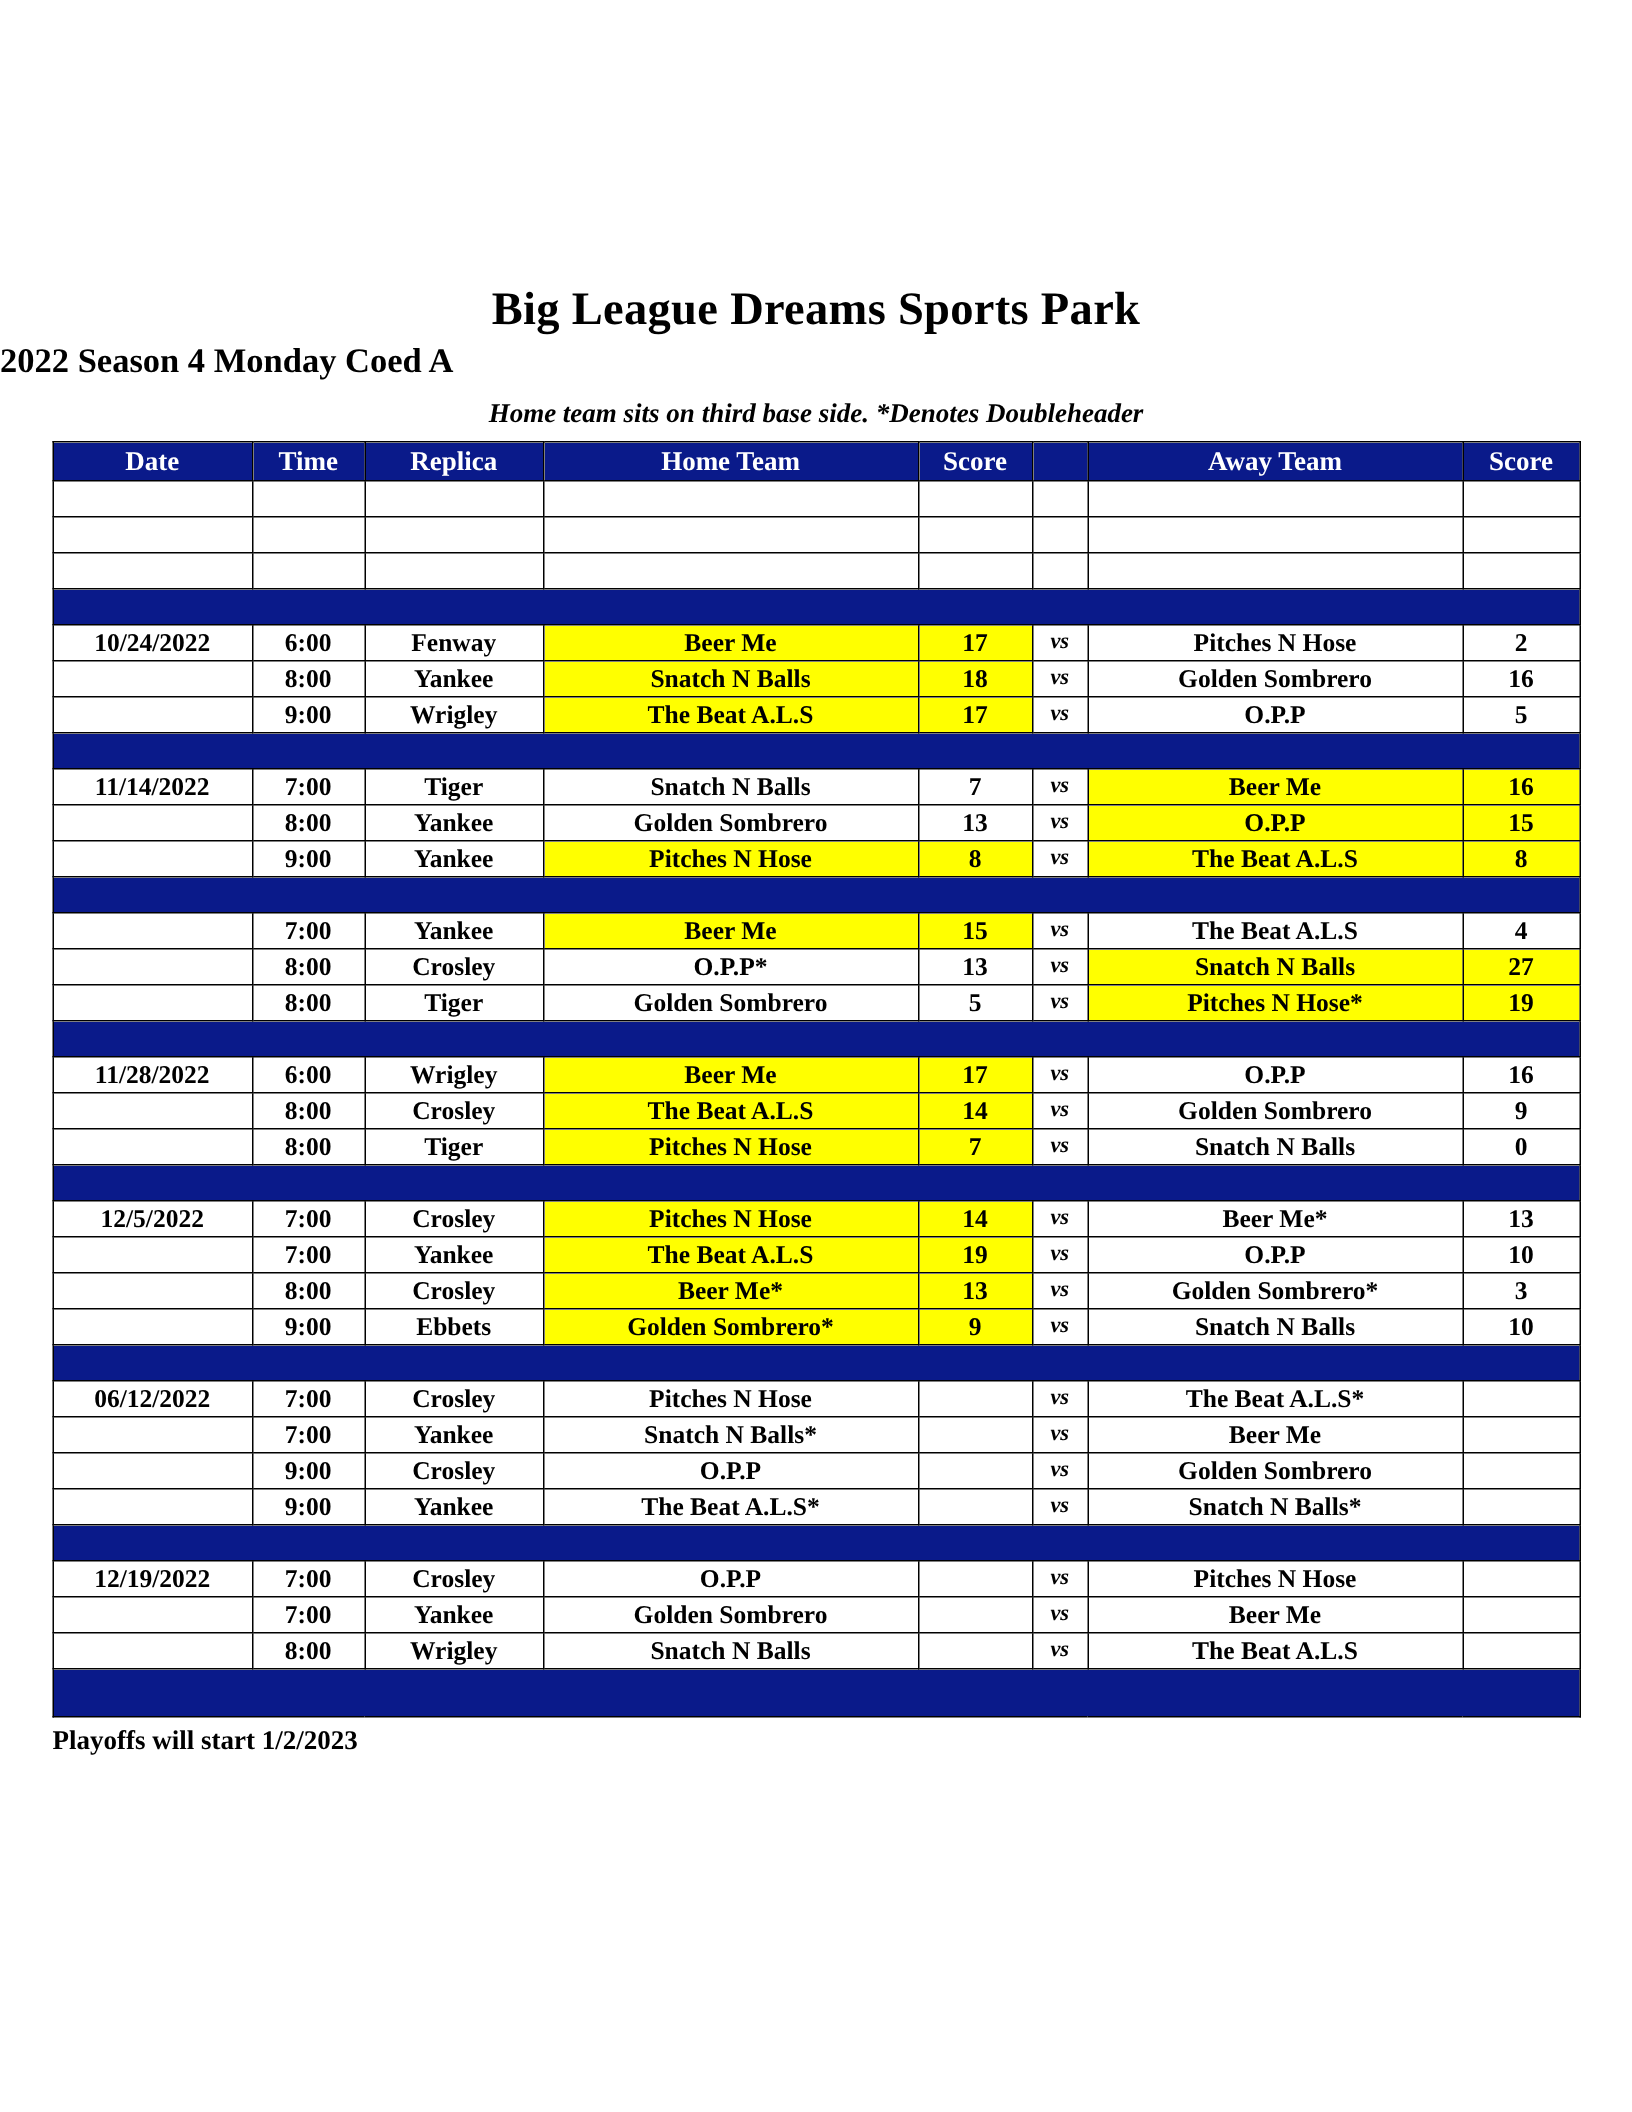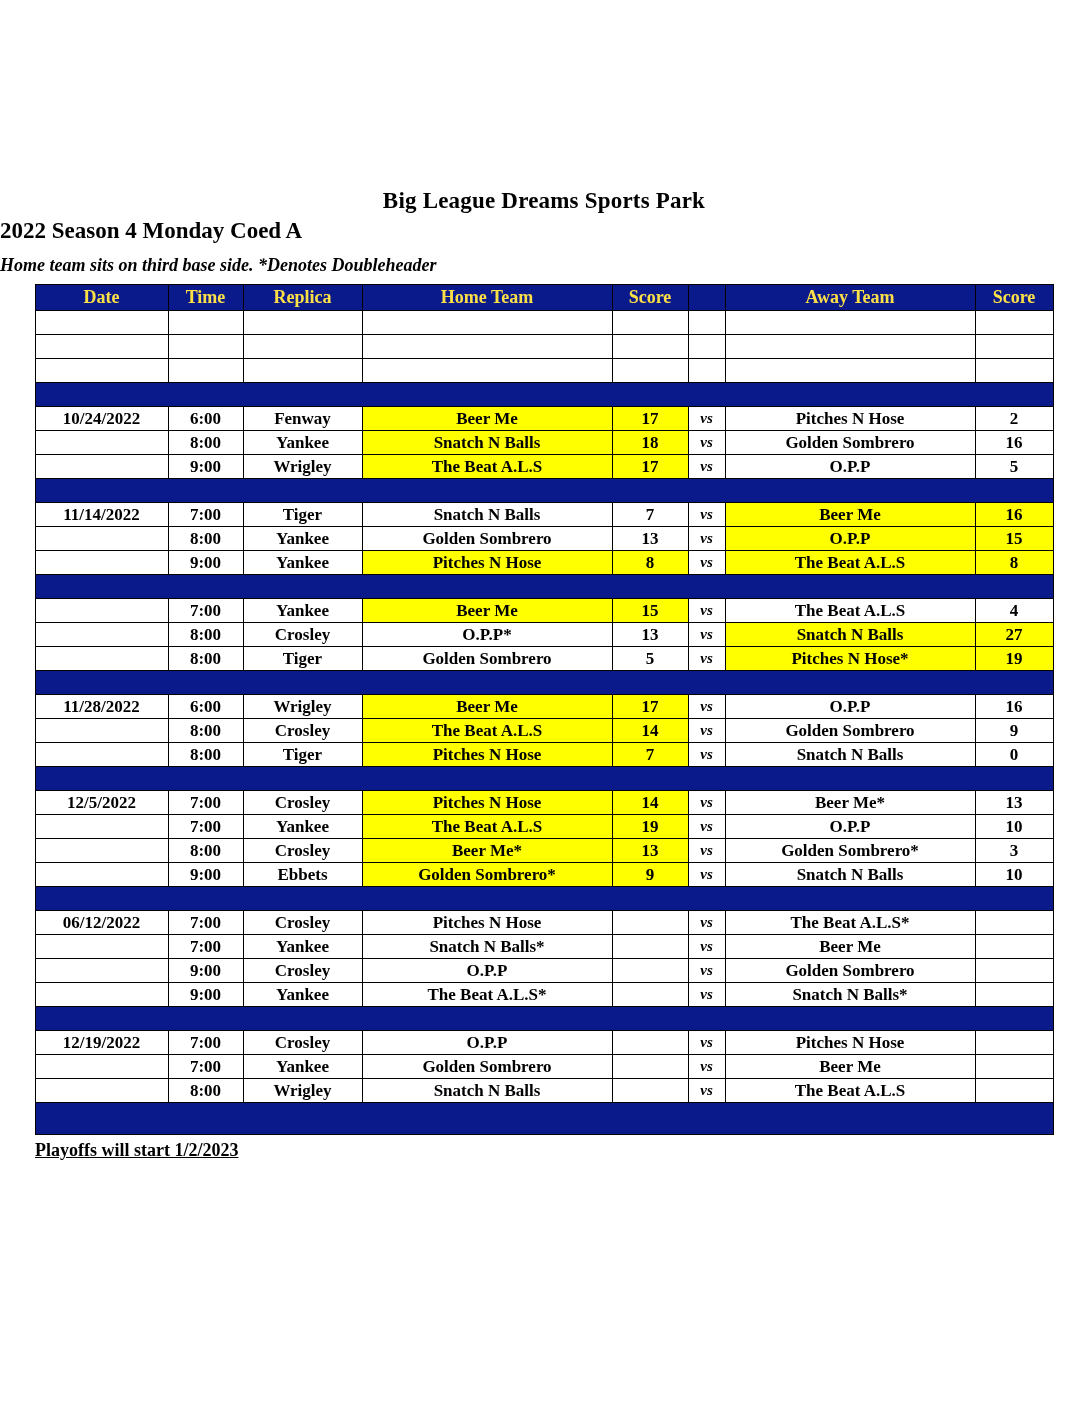--- a/index.html
+++ b/index.html
@@ -17,31 +17,32 @@
     position: relative;
     width: 1088px;
     height: 1408px;
     background: #fff;
     overflow: hidden;
   }
   .title {
     margin: 0;
     padding-top: 188px;
     text-align: center;
-    font-size: 23px;
+    font-size: 31px;
     font-weight: bold;
     letter-spacing: 0.2px;
   }
   .subtitle {
     margin: 4px 0 0;
     font-size: 23px;
     font-weight: bold;
   }
   .note {
     margin: 11px 0 8px;
+    text-align: center;
     font-size: 18px;
     font-weight: bold;
     font-style: italic;
   }
   table.schedule {
     border-collapse: collapse;
     margin: 0 auto;
     width: 1018px;
     table-layout: fixed;
   }
@@ -52,21 +53,21 @@
     font-family: "Liberation Serif", serif;
     font-size: 17px;
     font-weight: bold;
     text-align: center;
     vertical-align: middle;
     white-space: nowrap;
     overflow: hidden;
   }
   table.schedule th {
     background: var(--navy, #0a1a8a);
-    color: #fde047;
+    color: #ffffff;
     font-size: 18px;
     height: 25px;
   }
   table.schedule td.hl {
     background: var(--highlight, #ffff00);
   }
   table.schedule td.vs {
     font-style: italic;
     font-size: 15px;
   }
@@ -75,21 +76,20 @@
     height: 23px;
   }
   table.schedule tr.sep-last td {
     height: 31px;
   }
   .footer-note {
     margin: 5px 0 0 35px;
     font-size: 18px;
     font-weight: bold;
     text-align: left;
-    text-decoration: underline;
   }
 </style>
 </head>
 <body>
 
 <div class="page">
   <h1 class="title">Big League Dreams Sports Park</h1>
   <h2 class="subtitle">2022 Season 4 Monday Coed A</h2>
   <div class="note">Home team sits on third base side.  *Denotes Doubleheader</div>
 

